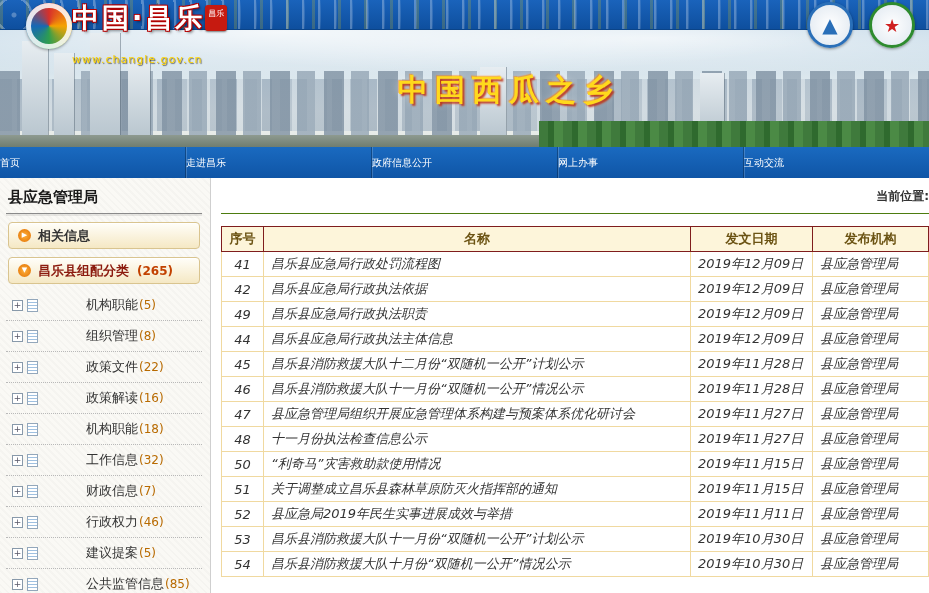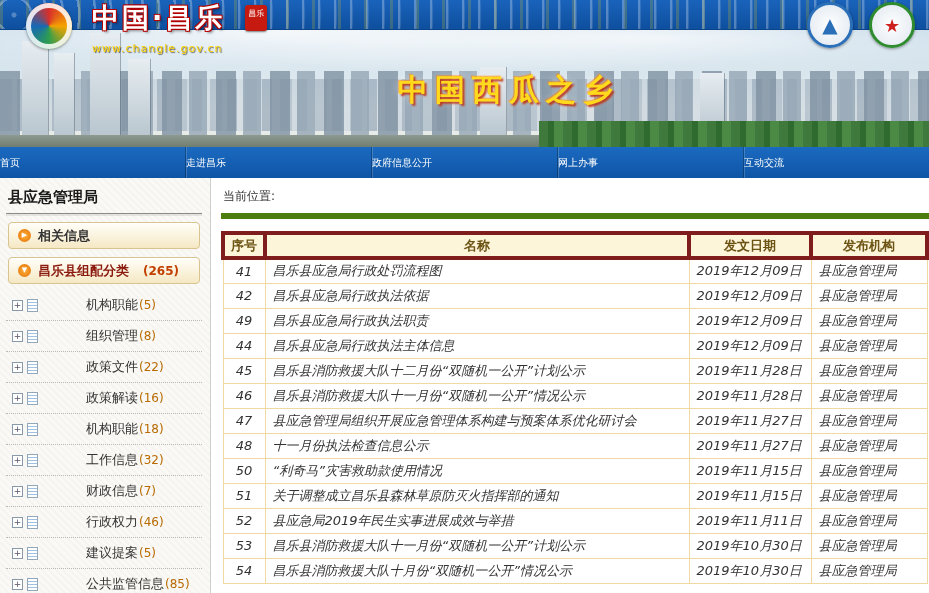--- a/index.html
+++ b/index.html
@@ -28,28 +28,28 @@
   .t2 { left:54px; bottom:10px; width:20px; height:84px; }
   .t3 { left:90px; bottom:10px; width:30px; height:104px; }
   .t4 { left:128px; bottom:10px; width:22px; height:78px; }
   .t5 { left:480px; bottom:10px; width:26px; height:70px; }
   .t6 { left:700px; bottom:12px; width:24px; height:62px; }
   .trees { position:absolute; right:0; bottom:0; width:42%; height:26px;
     background: repeating-linear-gradient(90deg, #3f7a3c 0 9px, #2f6a2e 9px 15px, #4b8a45 15px 24px); }
   .ground { position:absolute; left:0; bottom:0; width:60%; height:12px;
     background: linear-gradient(#8e9a90,#6f7d70); }
 
-  .logo { position:absolute; top:3px; left:26px; z-index:6; display:flex; align-items:flex-start; gap:20px; }
+  .logo { position:absolute; top:3px; left:26px; z-index:6; display:flex; align-items:flex-start; gap:0; }
   .emblem { width:46px; height:46px; border-radius:50%;
     background: conic-gradient(#d8302a,#f5a300,#2e9e4f,#1668b5,#d8302a);
     box-shadow: inset 0 0 0 5px rgba(255,255,255,.85), 0 1px 3px rgba(0,0,0,.4); }
   .logo-texts { display:flex; flex-direction:column; }
   .logo-title { font-size:27px; font-weight:bold; color:#fff; letter-spacing:3px; line-height:30px;
     text-shadow: 1px 1px 0 #b40000, -1px -1px 0 #b40000, 1px -1px 0 #b40000, -1px 1px 0 #b40000, 2px 2px 3px rgba(0,0,0,.5); }
-  .logo-url { font-size:11px; color:#ffd400; letter-spacing:1px; text-shadow:1px 1px 1px rgba(0,0,0,.6); margin-top:9px; }
+  .logo-url { font-size:11px; color:#ffd400; letter-spacing:1px; text-shadow:1px 1px 1px rgba(0,0,0,.6); margin-top:20px; }
   .seal { width:22px; height:26px; background:#c61a10; border-radius:3px; margin-top:2px;
     color:#fff; font-size:8px; line-height:9px; text-align:center; padding-top:4px;
     box-shadow:0 1px 2px rgba(0,0,0,.5); }
 
   .slogan { position:absolute; top:70px; left:398px; z-index:5; font-size:30px; font-weight:bold;
     color:#ffd91c; letter-spacing:7px;
     text-shadow: 2px 2px 2px rgba(190,50,20,.95), -1px -1px 1px rgba(255,130,0,.6), 0 0 8px rgba(255,255,255,.5); }
 
   .badges { position:absolute; top:2px; right:14px; z-index:6; display:flex; gap:16px; }
   .badge { width:46px; height:46px; border-radius:50%; background:radial-gradient(#ffffff,#e8eef4 70%);
@@ -72,36 +72,36 @@
   .side-title { font-size:15px; font-weight:bold; color:#1a1a1a; padding:2px 2px 6px;
     border-bottom:1px solid #8a8a8a; box-shadow:0 2px 0 rgba(0,0,0,.08); }
   .side-btn { display:flex; align-items:center; gap:7px; height:27px; margin:8px 2px 0;
     border:1px solid #d9c48f; border-radius:4px; padding:0 9px; cursor:pointer;
     background:linear-gradient(#fffef9,#f6ead f); background:linear-gradient(#fffef9,#f5e8c4);
     box-shadow:inset 0 1px 0 #fff; font-size:13px; font-weight:bold; }
   .btn-ico { width:13px; height:13px; border-radius:50%; background:radial-gradient(#ffb13d,#e06e00);
     color:#fff; font-size:7px; line-height:13px; text-align:center; flex:none; }
   .related-label { color:#333; }
   .cat-label { color:#8b1a0e; }
-  .cat-count { color:#c24100; font-weight:bold; font-size:12px; margin-left:7px; }
+  .cat-count { color:#c24100; font-weight:bold; font-size:12px; margin-left:1px; }
   .tree { margin-top:6px; }
   .tree-item { display:flex; align-items:center; padding:6px 2px 6px 6px;
     border-bottom:1px dotted #b9b9b9; font-size:13px; color:#333; cursor:pointer; }
   .plusbox { width:11px; height:11px; border:1px solid #8899aa; background:#fff; flex:none;
     font-size:9px; line-height:9px; text-align:center; color:#556; margin-right:4px; }
   .docicon { width:11px; height:13px; border:1px solid #93a7bb; flex:none; margin-right:6px;
     background: repeating-linear-gradient(180deg, #fff 0 2px, #9fc0e0 2px 3px); }
   .tree-label { white-space:nowrap; overflow:hidden;margin-left:42px; }
   .tree-count { color:#b86a00; font-size:12px; margin-left:1px; }
 
   .main { flex:1; padding:6px 0 0 10px; overflow:hidden; }
-  .breadcrumb { font-size:12px; font-weight:normal; color:#333; padding:4px 0 8px 2px;
-    border-bottom:6px solid #4d7c0f; }
+  .breadcrumb { font-size:12px; font-weight:bold; color:#333; padding:4px 0 8px 2px;
+    border-bottom:1px solid #4d7c0f;text-align:right; }
   table.records { width:100%; border-collapse:collapse; margin-top:12px; table-layout:fixed; font-size:13px; }
-  table.records th { background:#fdf5da; border:4px solid #7f1d1d; height:25px;
+  table.records th { background:#fdf5da; border:1px solid #7f1d1d; height:25px;
     color:#6b5313; font-weight:bold; font-size:13px; }
   table.records td { border:1px solid #f0d9a0; height:25px; padding:2px 7px; color:#333;
     overflow:hidden; white-space:nowrap;font-style:italic; }
   td.c-no { text-align:center; padding:2px 2px; }
   td.c-title { cursor:pointer; }
 </style>
 </head>
 <body>
 
 <div class="page">

